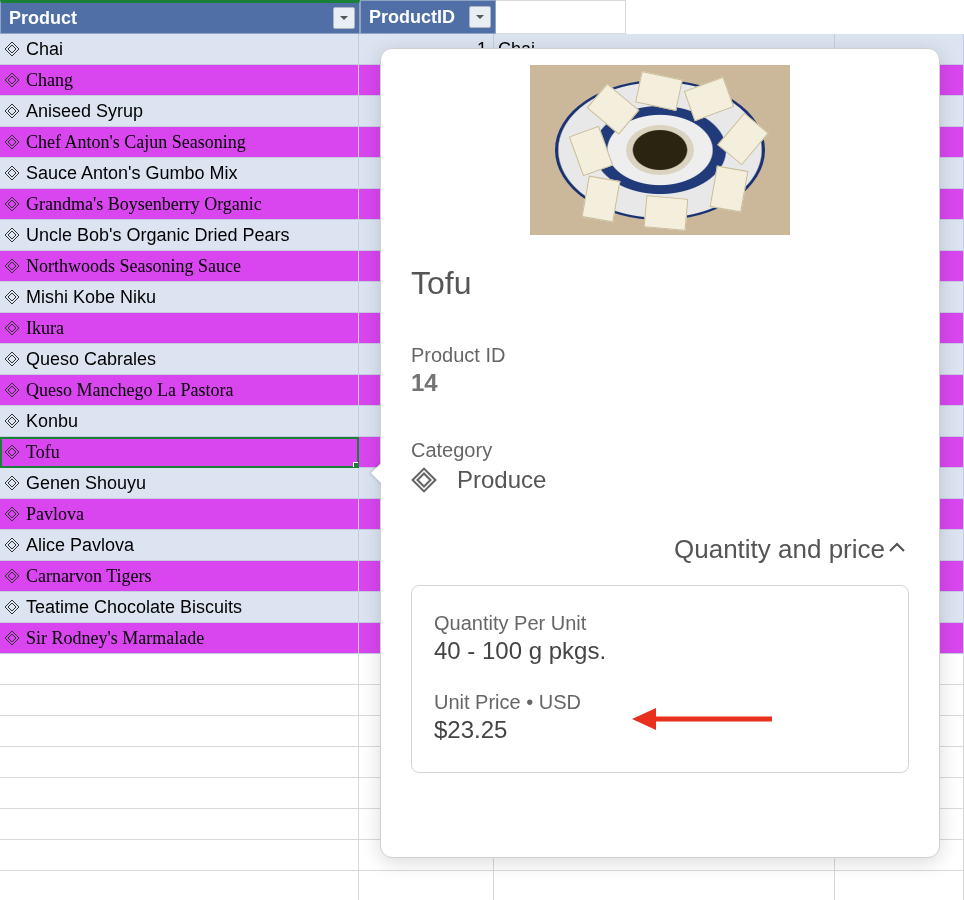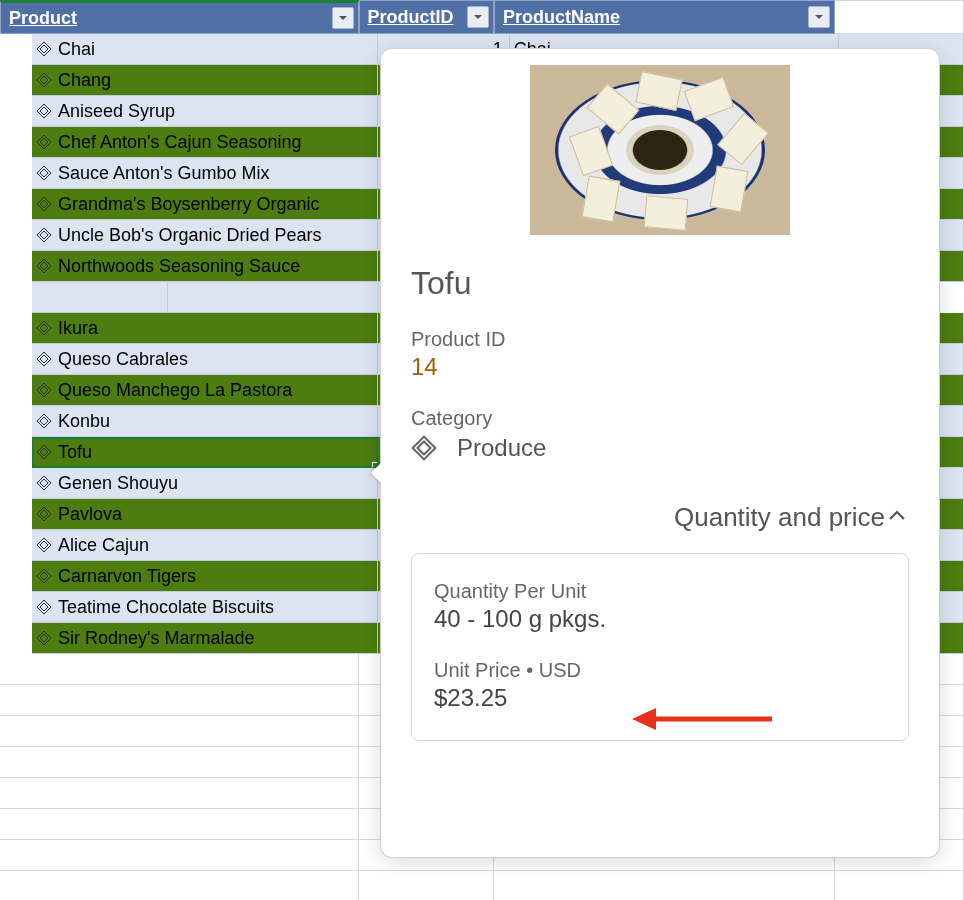--- a/index.html
+++ b/index.html
@@ -27,21 +27,20 @@
   .header-cell {
     background: #4F6FA6;
     color: #fff;
     font-weight: 700;
     font-size: 18px;
     border: 1px solid #8FA3C2;
     display: flex;
     align-items: center;
     padding-left: 8px;
     position: relative;
-    text-decoration: underline;
   }
   .col-product { width: 360px; }
   .col-id { width: 136px; }
   .col-name { width: 342px; }
   .col-extra { width: 130px; background:#fff; border:1px solid #d9d9d9; border-left:none;}
   .filter-btn {
     position: absolute;
     right: 4px;
     top: 50%;
     transform: translateY(-50%);
@@ -53,38 +52,37 @@
     align-items: center;
     justify-content: center;
     border-radius: 2px;
   }
 
   
   .body-rows { }
   .row {
     display: flex;
     height: 31px;
-    padding-left: 32px;
   }
   .cell {
     border-right: 1px solid #c4cde0;
     border-bottom: 1px solid #c4cde0;
     display: flex;
     align-items: center;
     font-size: 18px;
     padding-left: 4px;
     overflow: hidden;
     white-space: nowrap;
   }
   .cell.product { width: 360px; }
   .cell.id { width: 136px; justify-content:flex-end; padding-right:6px;}
   .cell.name { width: 342px; }
   .cell.extra { width: 130px; border-left:none;}
   .row.alt .cell { background: #DCE4F2; }
-  .row.plain .cell { background: #4d7c0f; }
+  .row.plain .cell { background: #d946ef; font-family: Liberation Serif, serif; }
 
   .icon-diamond {
     width: 16px; height: 16px;
     margin-right: 6px;
     display:inline-flex; align-items:center; justify-content:center;
     flex-shrink:0;
   }
 
   
   .row.selected .cell.product {
@@ -141,22 +139,22 @@
     position:absolute; left:50%; top:50%; transform:translate(-50%,-50%);
     width:210px; height:140px; border-radius:50%;
     background: radial-gradient(ellipse at center, #eee 0 35%, #203a7a 36% 44%, #e8e8e8 45% 68%, #1a3270 69% 78%, #dcdcdc 79% 100%);
   }
   .tofu-sq{position:absolute;width:42px;height:32px;background:#f4eedd;border:1px solid #c8bd9a;transform:rotate(10deg);}
   .bowl{position:absolute;left:50%;top:50%;transform:translate(-50%,-50%);width:68px;height:50px;border-radius:50%;background:radial-gradient(ellipse at center,#2a2410 0 55%,#d9d3c0 58% 100%);}
   .img-bg{position:absolute;inset:0;background:#cbb89a;}
 
   .card-body{ padding: 20px 30px 0 30px;}
   .card-title { font-size: 32px; color:#555; margin-top: 10px;}
-  .field-label { font-size: 20px; color:#666; margin-top: 26px;}
-  .field-value { font-size: 24px; color:#a16207; margin-top:2px;}
+  .field-label { font-size: 20px; color:#666; margin-top: 42px;}
+  .field-value { font-size: 24px; color:#737373; margin-top:2px;font-weight:bold;}
   .category-row{ display:flex; align-items:center; gap:14px; margin-top:4px;}
   .category-row .icon-diamond{width:26px;height:26px;}
   .category-text{font-size:24px;color:#555;}
 
   .section-header{
     display:flex; justify-content:flex-end; align-items:center;
     margin-top:40px; padding-bottom:8px;
   }
   .section-title{font-size:26px;color:#555;}
 
@@ -194,28 +192,20 @@
       </div>
     </div>
     <div class="header-cell col-id">
       <span>ProductID</span>
       <div class="filter-btn">
         <svg width="12" height="12" viewBox="0 0 12 12">
             <path d="M2 4 L6 8 L10 4 Z" fill="#555"></path>
           </svg>
       </div>
     </div>
-    <div class="header-cell col-name">
-      <span>ProductName</span>
-      <div class="filter-btn">
-        <svg width="12" height="12" viewBox="0 0 12 12">
-            <path d="M2 4 L6 8 L10 4 Z" fill="#555"></path>
-          </svg>
-      </div>
-    </div>
     <div class="col-extra"></div>
   </div>
 
   <div class="body-rows" id="body-rows">
       <div class="row alt">
         <div class="cell product">
           <span class="icon-diamond">
             <svg width="16" height="16" viewBox="0 0 16 16">
               <g fill="none" stroke="#333" stroke-width="1">
                 <path d="M8 1 L15 8 L8 15 L1 8 Z"></path>
@@ -335,20 +325,31 @@
               </g>
             </svg>
           </span>
           <span>Northwoods Seasoning Sauce</span>
         </div>
         <div class="cell id"></div>
         <div class="cell name"></div>
         <div class="cell extra"></div>
       </div>
       <div class="row alt">
+        <div class="cell product">
+          <span class="icon-diamond">
+            <svg width="16" height="16" viewBox="0 0 16 16">
+              <g fill="none" stroke="#333" stroke-width="1">
+                <path d="M8 1 L15 8 L8 15 L1 8 Z"></path>
+                <path d="M8 4 L12 8 L8 12 L4 8 Z"></path>
+              </g>
+            </svg>
+          </span>
+          <span>Mishi Kobe Niku</span>
+        </div>
         <div class="cell id"></div>
         <div class="cell name"></div>
         <div class="cell extra"></div>
       </div>
       <div class="row plain">
         <div class="cell product">
           <span class="icon-diamond">
             <svg width="16" height="16" viewBox="0 0 16 16">
               <g fill="none" stroke="#333" stroke-width="1">
                 <path d="M8 1 L15 8 L8 15 L1 8 Z"></path>
@@ -461,21 +462,21 @@
       <div class="row alt">
         <div class="cell product">
           <span class="icon-diamond">
             <svg width="16" height="16" viewBox="0 0 16 16">
               <g fill="none" stroke="#333" stroke-width="1">
                 <path d="M8 1 L15 8 L8 15 L1 8 Z"></path>
                 <path d="M8 4 L12 8 L8 12 L4 8 Z"></path>
               </g>
             </svg>
           </span>
-          <span>Alice Cajun</span>
+          <span>Alice Pavlova</span>
         </div>
         <div class="cell id"></div>
         <div class="cell name"></div>
         <div class="cell extra"></div>
       </div>
       <div class="row plain">
         <div class="cell product">
           <span class="icon-diamond">
             <svg width="16" height="16" viewBox="0 0 16 16">
               <g fill="none" stroke="#333" stroke-width="1">

